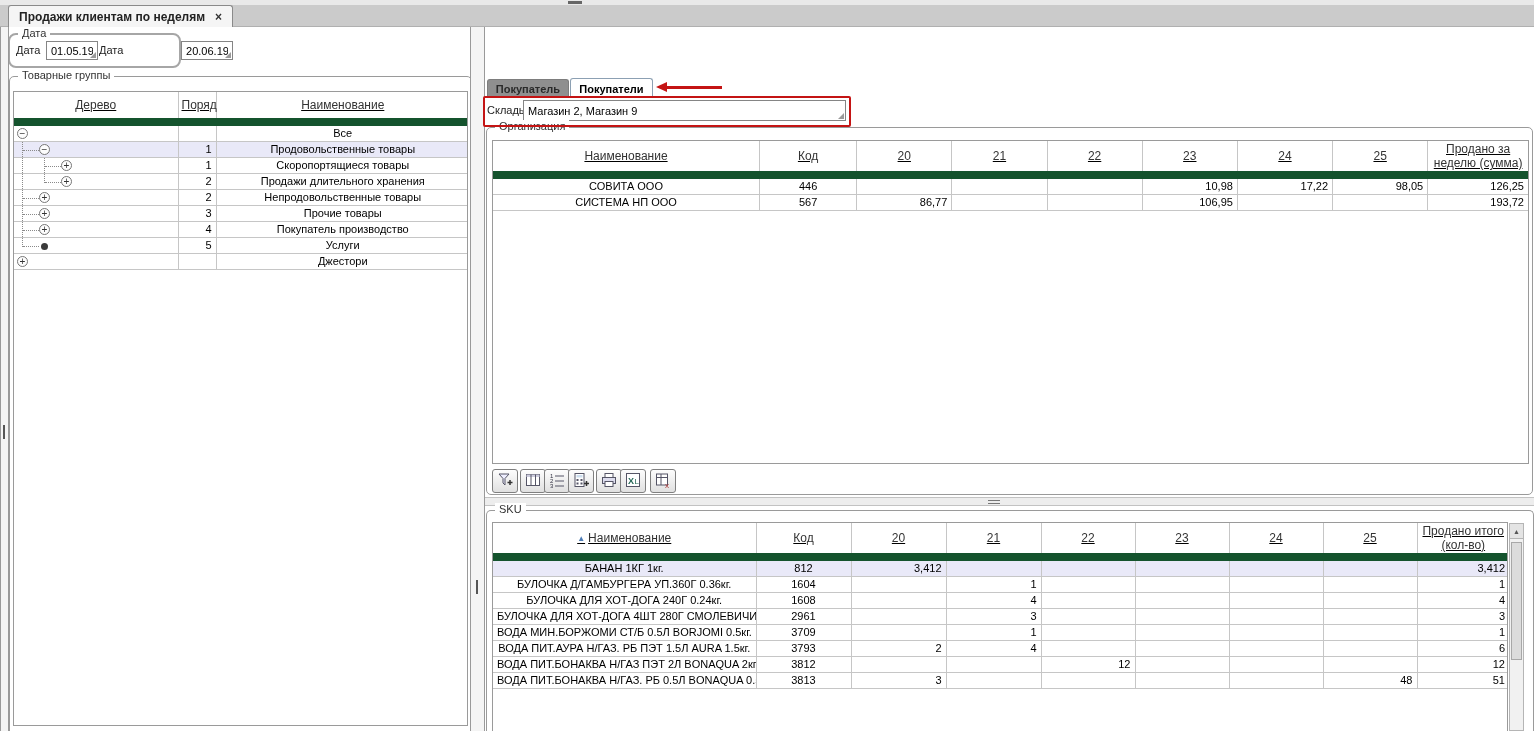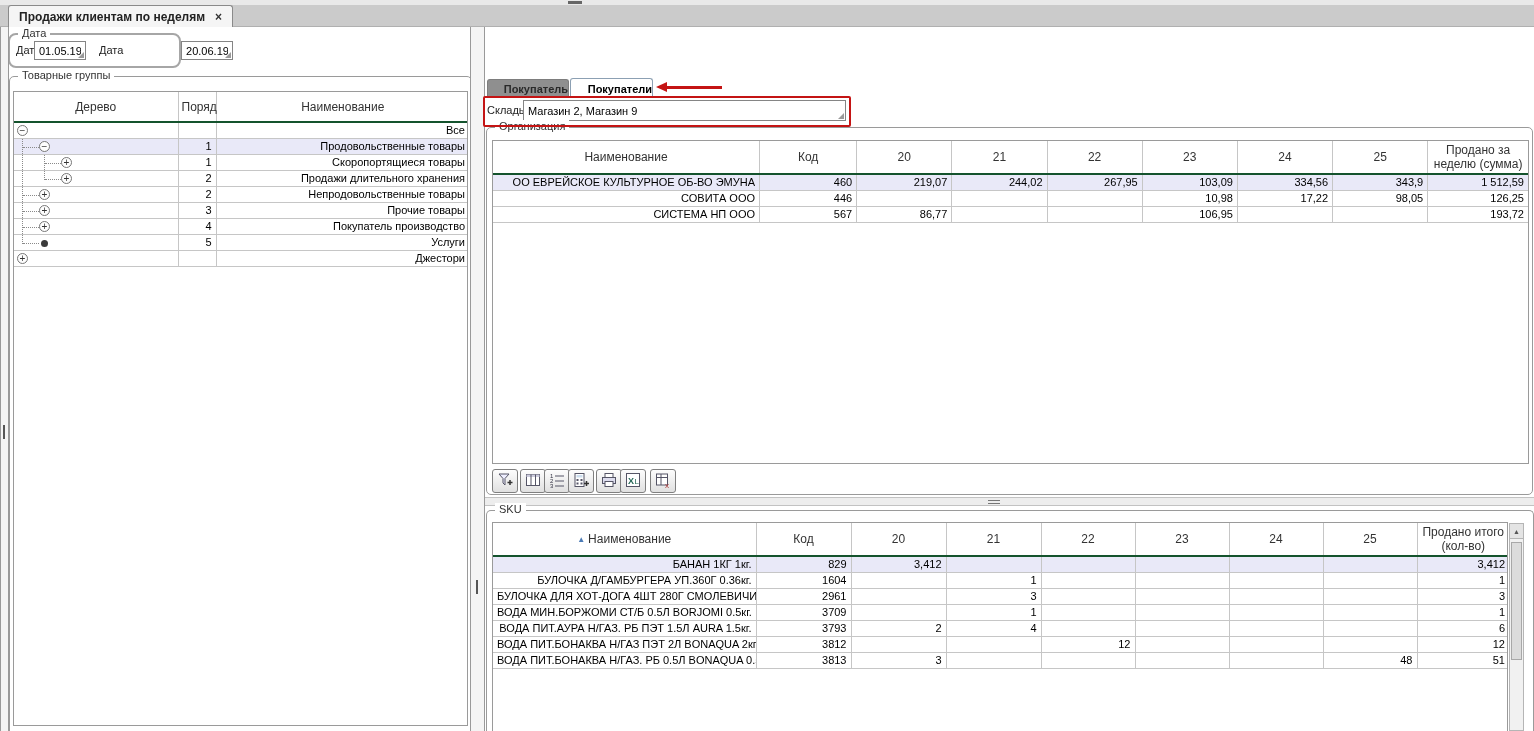--- a/index.html
+++ b/index.html
@@ -31,39 +31,39 @@
   .vsplit { background:#f4f4f4; border-left:1px solid #999; border-right:1px solid #999; }
   .vgrip { position:absolute; left:2px; width:2px; height:14px; border-left:1px solid #555; border-right:1px solid #555; }
   .hsplit { background:#ededed; border-top:1px solid #c2c2c2; border-bottom:1px solid #c2c2c2; }
   .hgrip { position:absolute; width:12px; height:4px; border-top:1px solid #777; border-bottom:1px solid #777; }
 
   
   .tbl-wrap { border:1px solid #9a9a9a; background:#fff; overflow:hidden; }
   table.grid { border-collapse:collapse; table-layout:fixed; width:100%; }
   table.grid th { font-weight:normal; font-size:12px; color:#333; text-align:center; vertical-align:middle;
     border-right:1px solid #c6c6c6; background:#fff; padding:1px 3px; }
-  table.grid thead tr { border-bottom:2px solid #14532d; }
+  table.grid thead tr { border-bottom:8px solid #14532d;text-decoration:underline; }
   table.grid td { border-right:1px solid #c6c6c6; border-bottom:1px solid #c6c6c6; height:16px;
     line-height:15px; font-size:11px; white-space:nowrap; overflow:hidden; padding:0 4px; }
   table.grid th:last-child, table.grid td:last-child { border-right:none; }
-  td.name { text-align:right; }
+  td.name { text-align:center; }
   td.num { text-align:right; }
   tr.selected td { background:#e9e9f8; }
   .sort-tri { color:#4a7ab5; font-size:8px; margin-right:3px; vertical-align:1px; }
 
   
   .tree-cell { position:relative; }
   .node-ico { position:absolute; top:2px; width:11px; height:11px; border:1px solid #777; border-radius:50%;
     background:#fdfdfd; color:#333; font-size:10px; line-height:9px; text-align:center; cursor:pointer; }
   .node-dot { position:absolute; top:5px; width:7px; height:7px; border-radius:50%; background:#3a3a3a; }
   .guide-v { position:absolute; top:0; width:0; border-left:1px dotted #8a8a8a; }
   .guide-h { position:absolute; top:8px; height:0; border-top:1px dotted #8a8a8a; }
 
   
-  .rtab { position:absolute; display:flex; align-items:center; justify-content:flex-end; font-size:11px; font-weight:bold;
+  .rtab { position:absolute; display:flex; align-items:center; justify-content:center; font-size:11px; font-weight:bold;
     border:1px solid #7d7d7d; border-bottom:none; border-radius:3px 3px 0 0; cursor:pointer; }
   .rtab.inactive { background:#8f8f8f; color:#2a2a2a; }
   .rtab.active { background:#fff; color:#000; border-color:#8ca0b3; z-index:3; }
 
   
   .anno-rect { border:2px solid #c41414; border-radius:2px; background:transparent; z-index:4; pointer-events:none; }
   .anno-line { background:#c41414; z-index:4; }
   .anno-head { width:0; height:0; border-top:5px solid transparent; border-bottom:5px solid transparent;
     border-right:11px solid #c41414; z-index:4; }
 
@@ -88,21 +88,21 @@
 <div class="abs tabbar"></div>
 <div class="abs doc-tab">
   <span>Продажи клиентам по неделям</span>
   <span class="close">×</span>
 </div>
 
 
 <div class="abs groupbox" style="left:8px; top:33px; width:173px; height:35px; border-width:2px; border-color:#a6a6a6; border-radius:8px;">
   <span class="gb-label">Дата</span>
   <span class="fld-label abs" style="left:6px; top:9px;">Дата</span>
-  <span class="inp-wrap abs" style="left:24px; top:6px; width:52px; height:19px;">
+  <span class="inp-wrap abs" style="left:36px; top:6px; width:52px; height:19px;">
     <input class="inp" readonly="" value="01.05.19" style="">
     <span class="inp-corner"></span>
   </span>
   <span class="fld-label abs" style="left:89px; top:9px;">Дата</span>
   <span class="inp-wrap abs" style="left:116px; top:6px; width:52px; height:19px;">
     <input class="inp" readonly="" value="20.06.19" style="">
     <span class="inp-corner"></span>
   </span>
 </div>
 
@@ -262,31 +262,20 @@
           <th>20</th>
           <th>21</th>
           <th>22</th>
           <th>23</th>
           <th>24</th>
           <th>25</th>
           <th style="white-space: normal;">Продано за неделю (сумма)</th>
         </tr>
       </thead>
     <tbody id="org-body">
-        <tr class="selected">
-          <td class="name">ОО ЕВРЕЙСКОЕ КУЛЬТУРНОЕ ОБ-ВО ЭМУНА</td>
-          <td class="name">460</td>
-          <td class="num">219,07</td>
-          <td class="num">244,02</td>
-          <td class="num">267,95</td>
-          <td class="num">103,09</td>
-          <td class="num">334,56</td>
-          <td class="num">343,9</td>
-          <td class="num">1 512,59</td>
-        </tr>
         <tr>
           <td class="name">СОВИТА ООО</td>
           <td class="name">446</td>
           <td class="num"></td>
           <td class="num"></td>
           <td class="num"></td>
           <td class="num">10,98</td>
           <td class="num">17,22</td>
           <td class="num">98,05</td>
           <td class="num">126,25</td>
@@ -400,39 +389,50 @@
           <th>22</th>
           <th>23</th>
           <th>24</th>
           <th>25</th>
           <th style="white-space: normal;">Продано итого (кол-во)</th>
         </tr>
       </thead>
     <tbody id="sku-body">
         <tr class="selected">
           <td class="name">БАНАН 1КГ 1кг.</td>
-          <td class="name">829</td>
+          <td class="name">812</td>
           <td class="num">3,412</td>
           <td class="num"></td>
           <td class="num"></td>
           <td class="num"></td>
           <td class="num"></td>
           <td class="num"></td>
           <td class="num">3,412</td>
         </tr>
         <tr>
           <td class="name">БУЛОЧКА Д/ГАМБУРГЕРА УП.360Г 0.36кг.</td>
           <td class="name">1604</td>
           <td class="num"></td>
           <td class="num">1</td>
           <td class="num"></td>
           <td class="num"></td>
           <td class="num"></td>
           <td class="num"></td>
           <td class="num">1</td>
+        </tr>
+        <tr>
+          <td class="name">БУЛОЧКА ДЛЯ ХОТ-ДОГА 240Г 0.24кг.</td>
+          <td class="name">1608</td>
+          <td class="num"></td>
+          <td class="num">4</td>
+          <td class="num"></td>
+          <td class="num"></td>
+          <td class="num"></td>
+          <td class="num"></td>
+          <td class="num">4</td>
         </tr>
         <tr>
           <td class="name">БУЛОЧКА ДЛЯ ХОТ-ДОГА 4ШТ 280Г СМОЛЕВИЧИ (</td>
           <td class="name">2961</td>
           <td class="num"></td>
           <td class="num">3</td>
           <td class="num"></td>
           <td class="num"></td>
           <td class="num"></td>
           <td class="num"></td>

